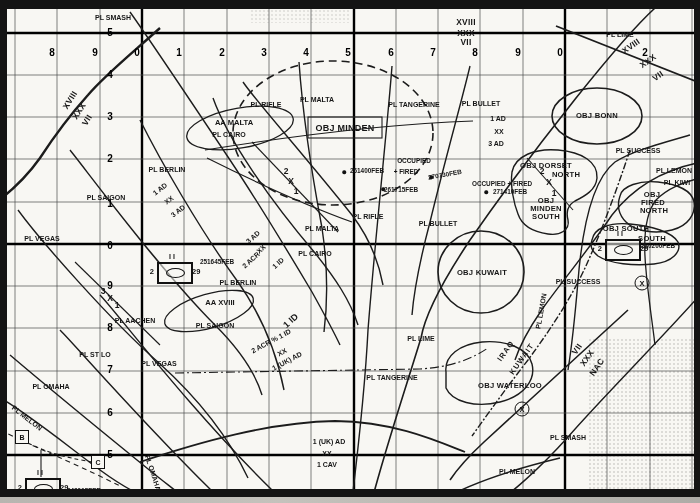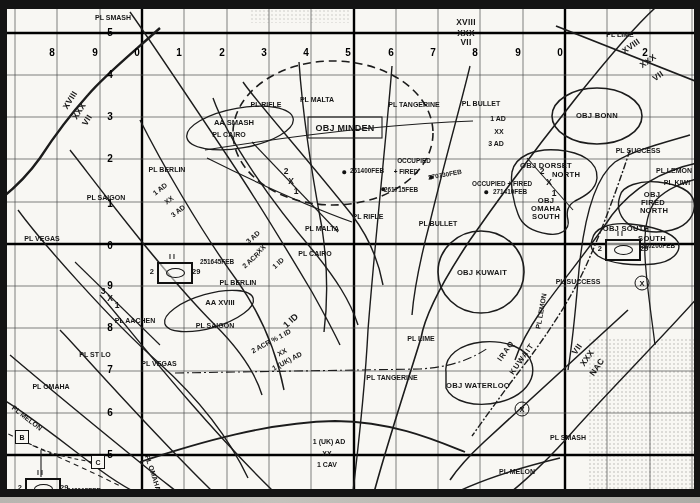--- a/index.html
+++ b/index.html
@@ -175,32 +175,32 @@
       <span class="lbl k-pl" style="left: 517px; top: 471px; transform: translate(-50%, -50%);">PL MELON</span>
       <span class="lbl k-pl" style="left: 568px; top: 437px; transform: translate(-50%, -50%);">PL SMASH</span>
       <span class="lbl k-pl" style="left: 638px; top: 150px; transform: translate(-50%, -50%);">PL SUCCESS</span>
       <span class="lbl k-pl" style="left: 578px; top: 281px; transform: translate(-50%, -50%);">PL SUCCESS</span>
       <span class="lbl k-pl" style="left: 674px; top: 170px; transform: translate(-50%, -50%);">PL LEMON</span>
       <span class="lbl k-pl" style="left: 541px; top: 311px; transform: translate(-50%, -50%) rotate(-80deg);">PL LEMON</span>
       <span class="lbl k-pl" style="left: 677px; top: 182px; transform: translate(-50%, -50%);">PL KIWI</span>
       <span class="lbl k-obj" style="left: 345px; top: 128px; transform: translate(-50%, -50%); font-size: 9px;">OBJ MINDEN</span>
       <span class="lbl k-obj" style="left: 597px; top: 116px; transform: translate(-50%, -50%);">OBJ BONN</span>
       <span class="lbl k-obj" style="left: 482px; top: 273px; transform: translate(-50%, -50%);">OBJ KUWAIT</span>
-      <span class="lbl k-obj" style="left: 478px; top: 386px; transform: translate(-50%, -50%);">OBJ WATERLOO</span>
+      <span class="lbl k-obj" style="left: 510px; top: 386px; transform: translate(-50%, -50%);">OBJ WATERLOO</span>
       <span class="lbl k-obj" style="left: 546px; top: 166px; transform: translate(-50%, -50%);">OBJ DORSET</span>
       <span class="lbl k-obj" style="left: 566px; top: 175px; transform: translate(-50%, -50%);">NORTH</span>
       <span class="lbl k-obj" style="left: 546px; top: 201px; transform: translate(-50%, -50%);">OBJ</span>
-      <span class="lbl k-obj" style="left: 546px; top: 209px; transform: translate(-50%, -50%);">OMAHA</span>
+      <span class="lbl k-obj" style="left: 546px; top: 209px; transform: translate(-50%, -50%);">MINDEN</span>
       <span class="lbl k-obj" style="left: 546px; top: 217px; transform: translate(-50%, -50%);">SOUTH</span>
       <span class="lbl k-obj" style="left: 652px; top: 195px; transform: translate(-50%, -50%);">OBJ</span>
       <span class="lbl k-obj" style="left: 653px; top: 203px; transform: translate(-50%, -50%);">FIRED</span>
       <span class="lbl k-obj" style="left: 654px; top: 211px; transform: translate(-50%, -50%);">NORTH</span>
       <span class="lbl k-obj" style="left: 626px; top: 229px; transform: translate(-50%, -50%);">OBJ SOUTH</span>
       <span class="lbl k-obj" style="left: 652px; top: 239px; transform: translate(-50%, -50%);">SOUTH</span>
-      <span class="lbl k-aa" style="left: 234px; top: 123px; transform: translate(-50%, -50%);">AA SMASH</span>
+      <span class="lbl k-aa" style="left: 234px; top: 123px; transform: translate(-50%, -50%);">AA MALTA</span>
       <span class="lbl k-aa" style="left: 220px; top: 303px; transform: translate(-50%, -50%);">AA XVIII</span>
       <span class="lbl k-corps" style="left: 466px; top: 22px; transform: translate(-50%, -50%);">XVIII</span>
       <span class="lbl k-corps" style="left: 466px; top: 33px; transform: translate(-50%, -50%);">XXX</span>
       <span class="lbl k-corps" style="left: 466px; top: 42px; transform: translate(-50%, -50%);">VII</span>
       <span class="lbl k-corps" style="left: 70px; top: 100px; transform: translate(-50%, -50%) rotate(-58deg);">XVIII</span>
       <span class="lbl k-corps" style="left: 79px; top: 111px; transform: translate(-50%, -50%) rotate(-58deg);">XXX</span>
       <span class="lbl k-corps" style="left: 87px; top: 120px; transform: translate(-50%, -50%) rotate(-58deg);">VII</span>
       <span class="lbl k-corps" style="left: 631px; top: 46px; transform: translate(-50%, -50%) rotate(-35deg);">XVIII</span>
       <span class="lbl k-corps" style="left: 648px; top: 61px; transform: translate(-50%, -50%) rotate(-35deg);">XXX</span>
       <span class="lbl k-corps" style="left: 658px; top: 76px; transform: translate(-50%, -50%) rotate(-35deg);">VII</span>

